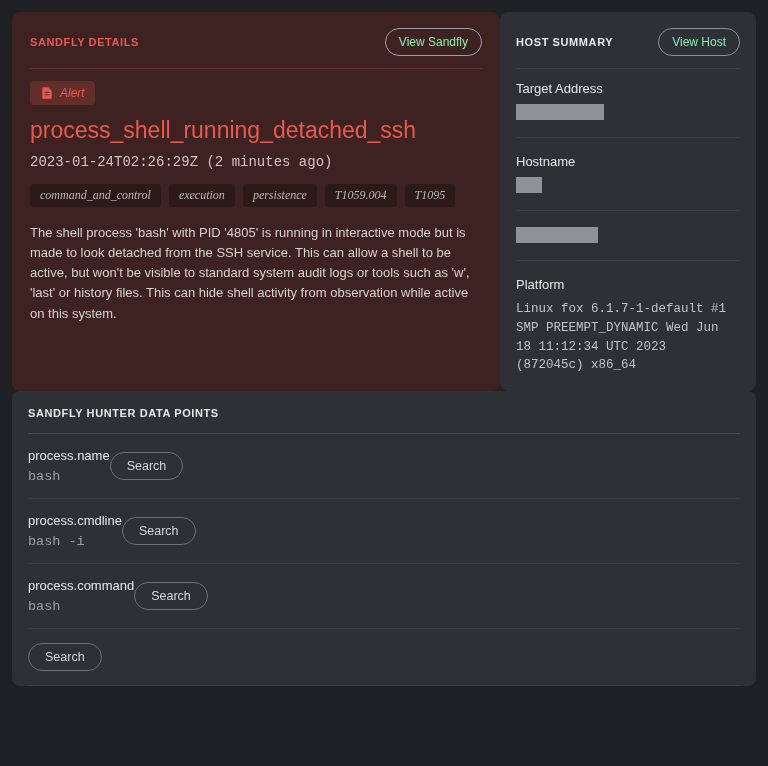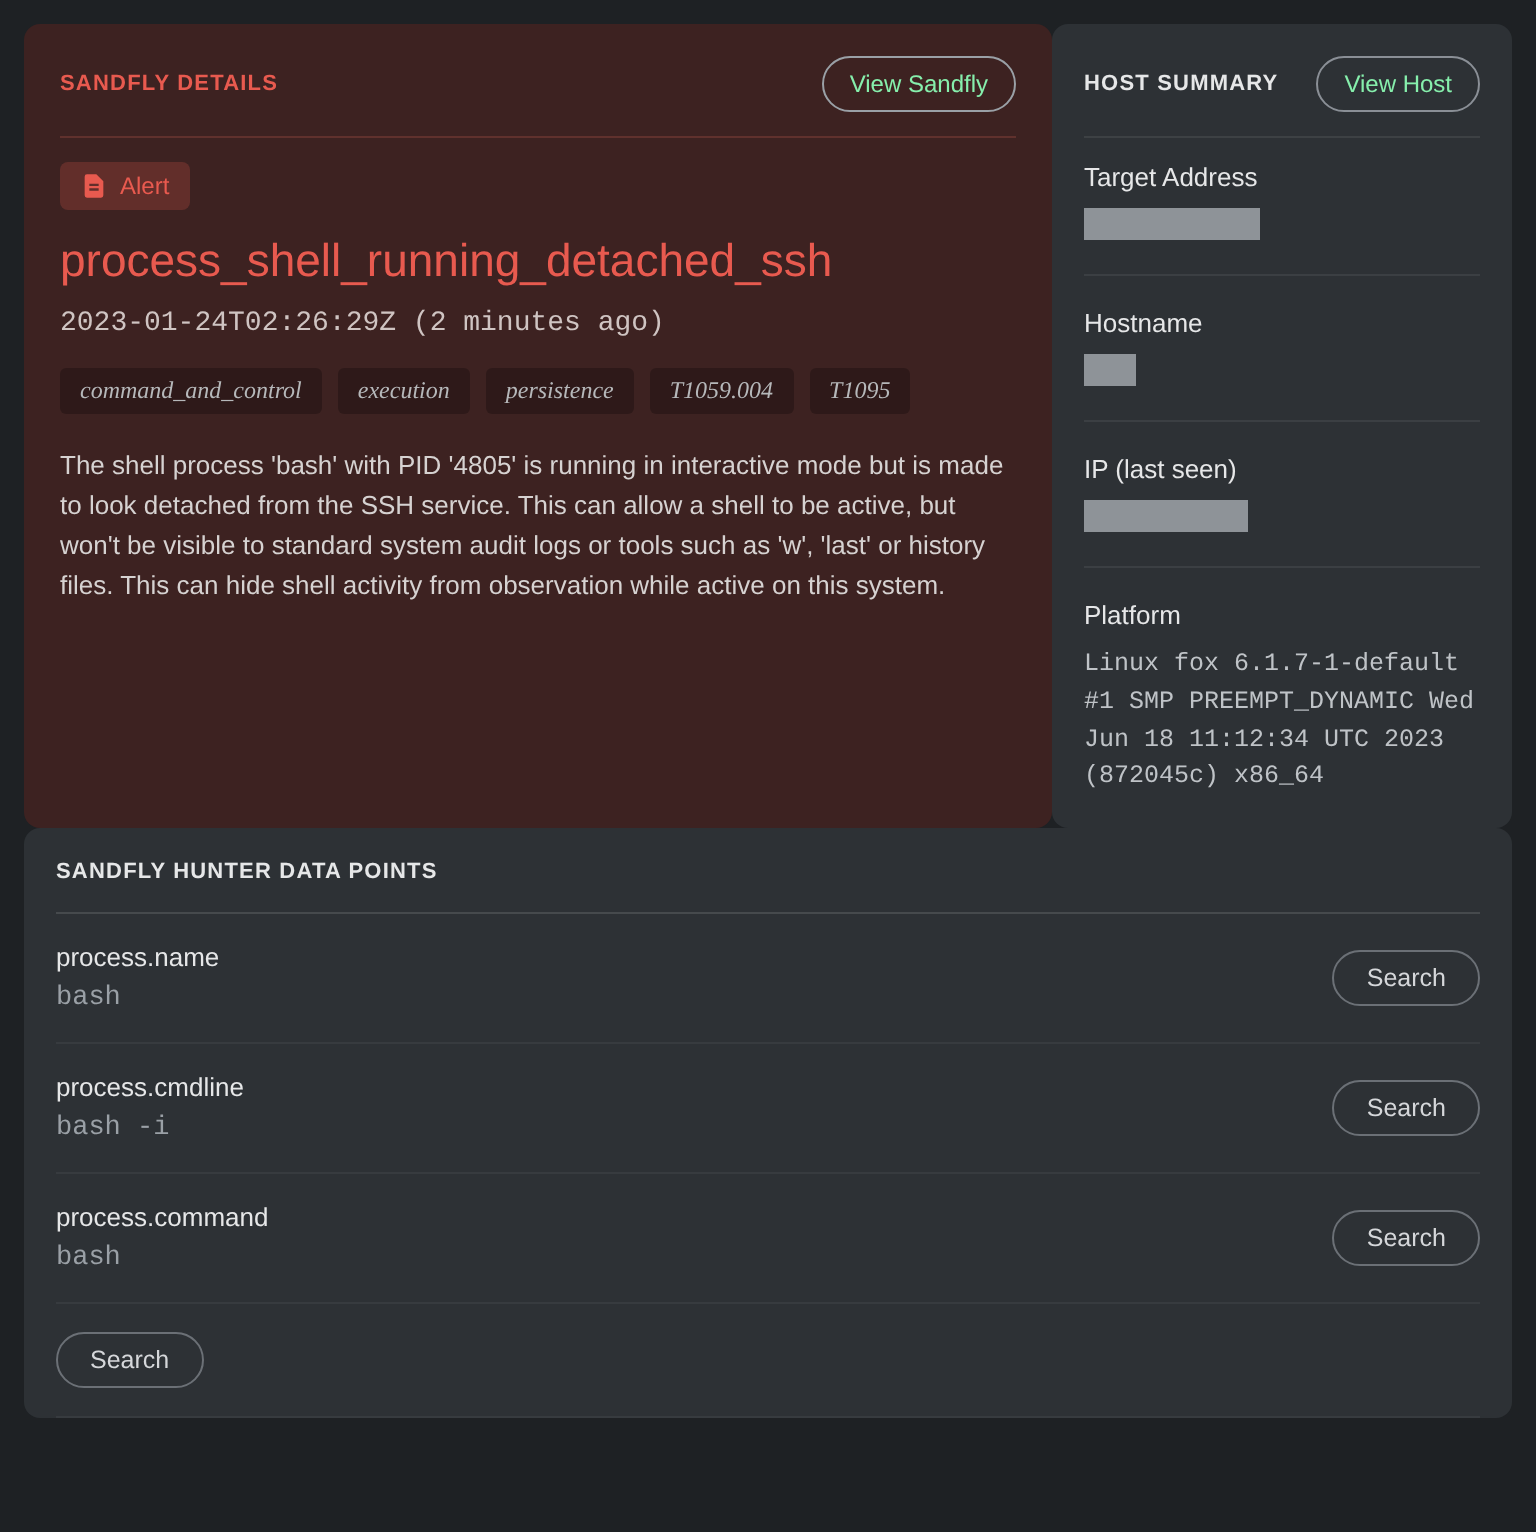--- a/index.html
+++ b/index.html
@@ -17,21 +17,21 @@
   .card {
     border-radius: 8px;
   }
   .sandfly-details {
     background: #3d2221;
     flex: 1;
     padding: 16px 18px;
   }
   .host-summary {
     background: #2d3135;
-    width: 230px;
+    width: 256px;
     padding: 16px 16px;
   }
   .card-header {
     display: flex;
     justify-content: space-between;
     align-items: center;
     margin-bottom: 12px;
     padding-bottom: 12px;
     border-bottom: 1px solid rgba(255,255,255,0.08);
   }
@@ -58,20 +58,21 @@
   .host-summary .pill-btn { border-color: #8a8f96; }
   .alert-badge {
     display: inline-flex;
     align-items: center;
     gap: 6px;
     background: rgba(232,90,79,0.22);
     color: #e85a4f;
     border-radius: 4px;
     padding: 5px 10px;
     font-size: 12px;
+    font-style: italic;
     margin-bottom: 12px;
   }
   .alert-icon-svg { width: 14px; height: 14px; fill: #e85a4f; }
   .finding-title {
     color: #e85a4f;
     font-size: 23px;
     font-weight: 400;
     margin-bottom: 10px;
     word-break: break-all;
   }
@@ -139,21 +140,20 @@
   .hunter-header {
     font-size: 11px;
     font-weight: 700;
     letter-spacing: 0.6px;
     color: #e6e7e8;
     padding-bottom: 14px;
     border-bottom: 1px solid rgba(255,255,255,0.12);
   }
   .dp-row {
     display: flex;
-    justify-content: space-between;
     align-items: center;
     padding: 14px 0;
     border-bottom: 1px solid rgba(255,255,255,0.05);
   }
   .dp-left {}
   .dp-key {
     color: #e6e7e8;
     font-size: 13px;
     font-weight: 500;
     margin-bottom: 6px;
@@ -216,21 +216,20 @@
       <div class="field-label">Target Address</div>
       <span class="redacted s2"></span>
     </div>
 
     <div class="field">
       <div class="field-label">Hostname</div>
       <span class="redacted s1"></span>
     </div>
 
     <div class="field">
-      <div class="field-label">IP (last seen)</div>
       <span class="redacted s3"></span>
     </div>
 
     <div class="field">
       <div class="field-label">Platform</div>
       <div class="platform-value">Linux fox 6.1.7-1-default #1 SMP PREEMPT_DYNAMIC Wed Jun 18 11:12:34 UTC 2023 (872045c) x86_64</div>
     </div>
   </div>
 </div>
 

